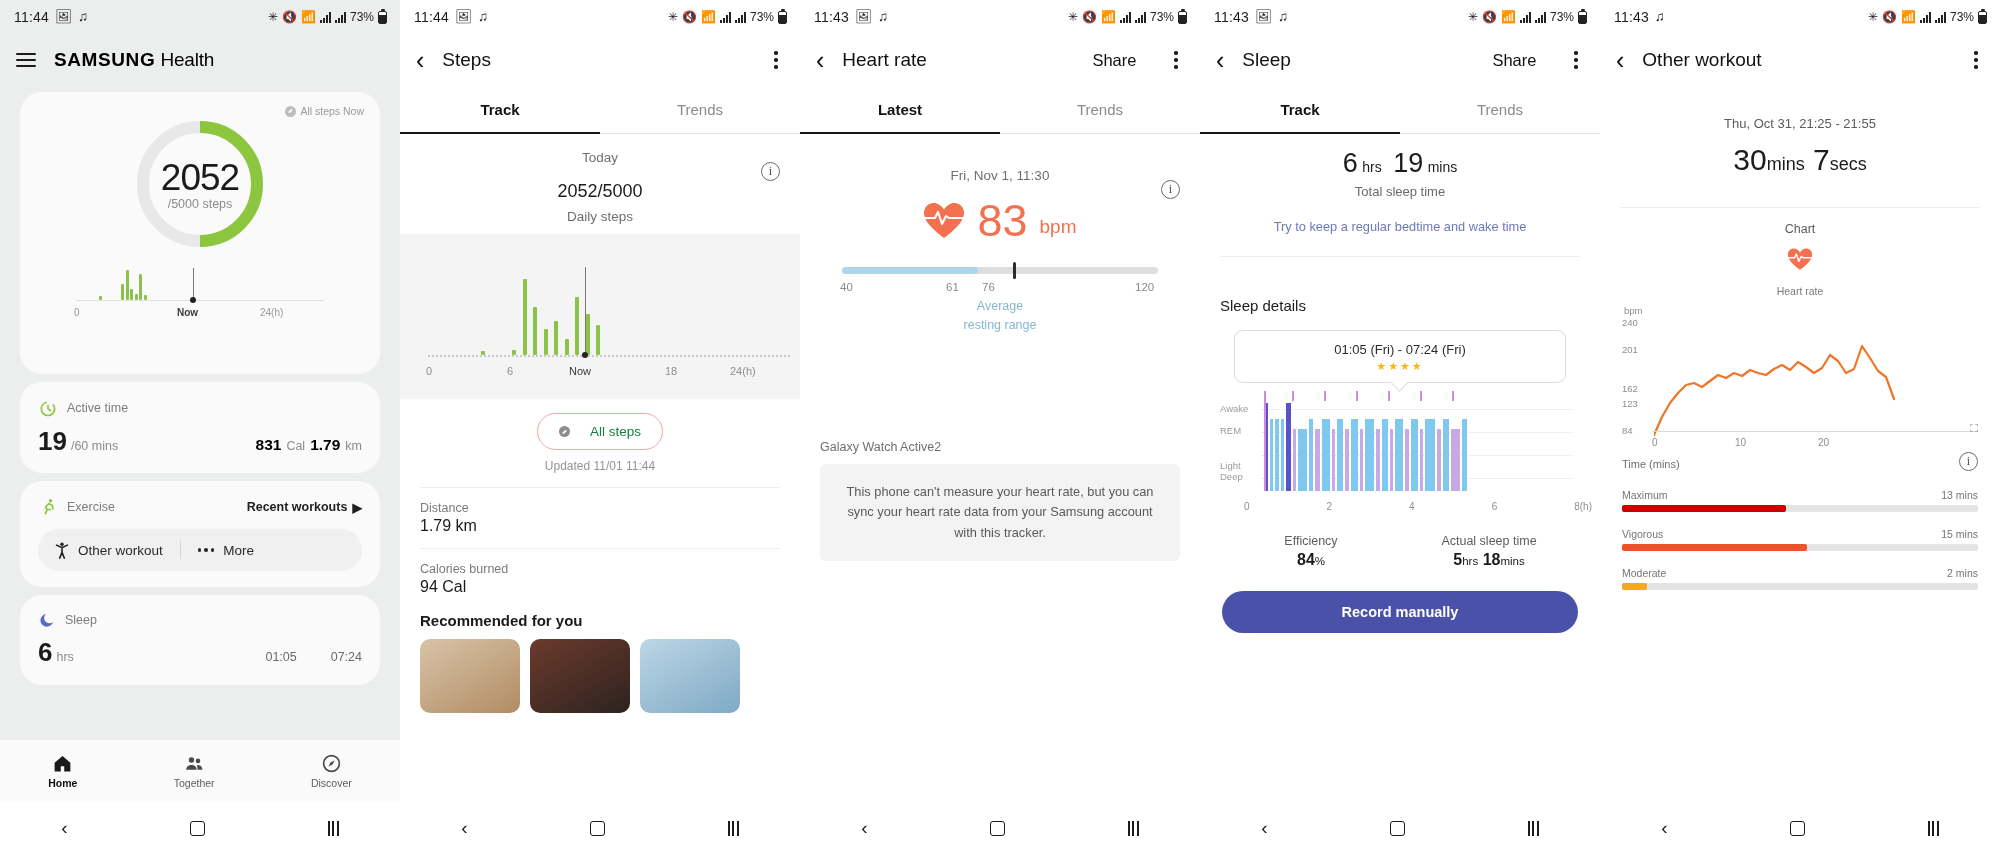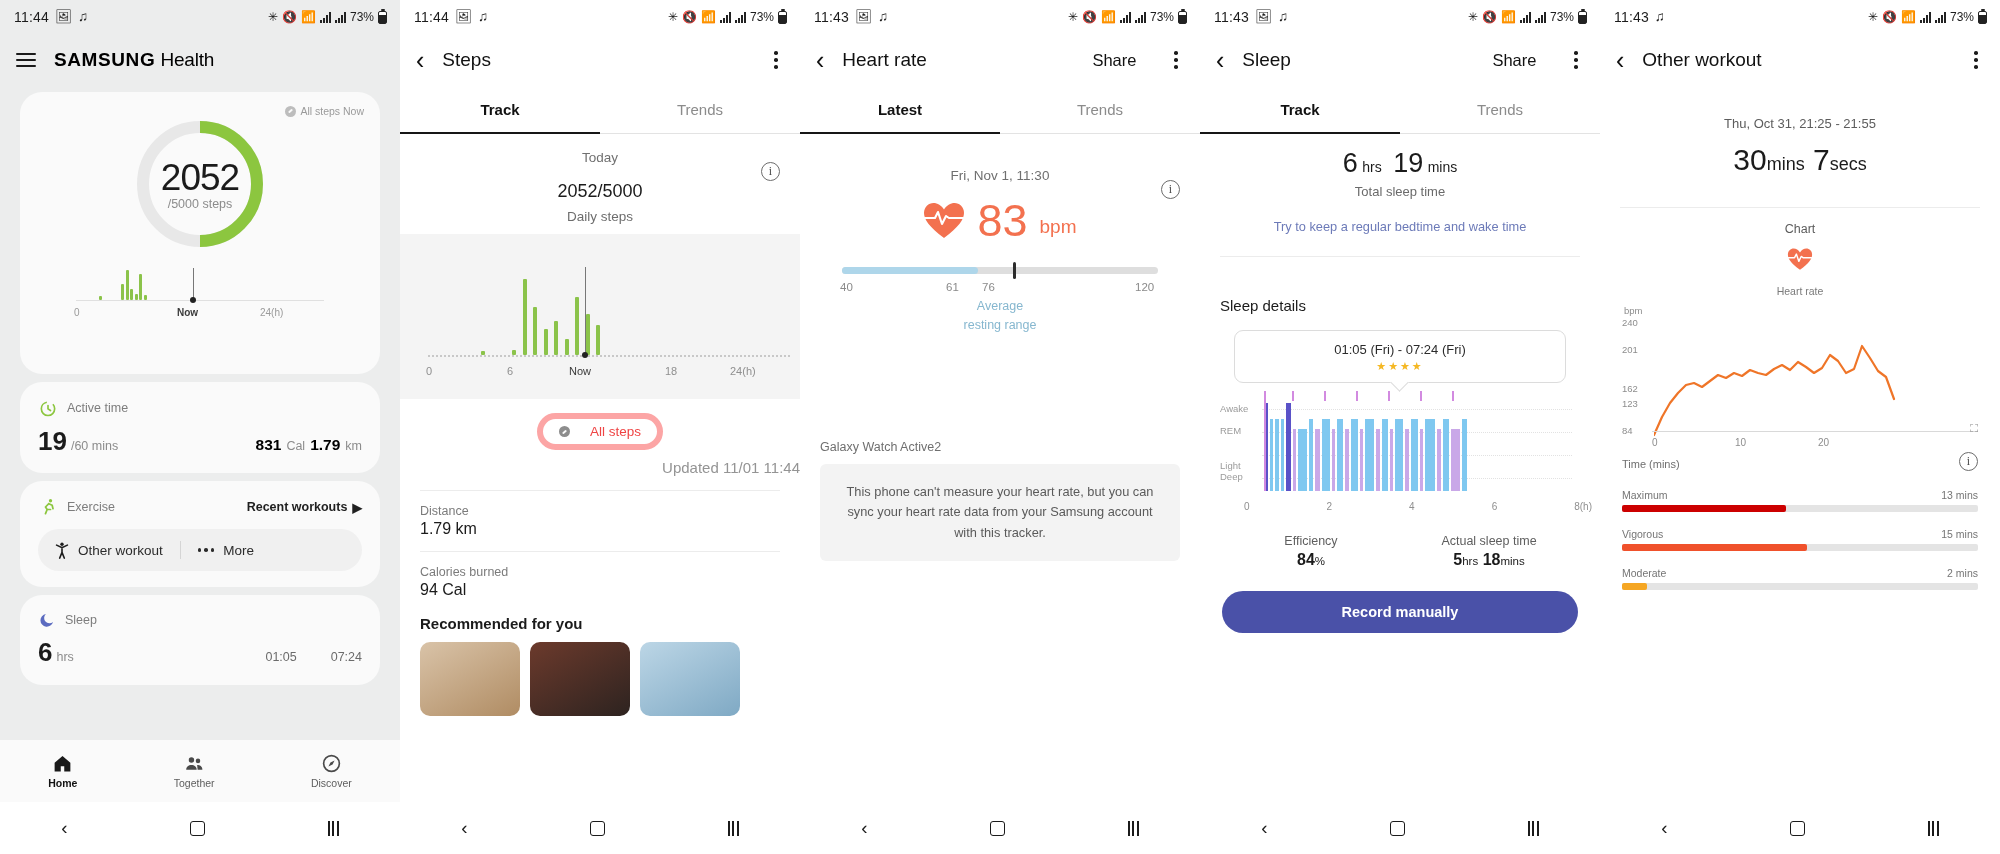--- a/index.html
+++ b/index.html
@@ -83,22 +83,22 @@
 
   
   .p2-today { text-align:center; margin-top:16px; font-size:13.5px; color:#707070;}
   .p2-big { text-align:center; font-size:31px; font-weight:400; color:#1b1b1b; margin-top:4px;}
   .p2-big span { font-size:18px; color:#1b1b1b;}
   .p2-daily { text-align:center; font-size:13.5px; color:#6d6d6d; margin-top:4px;}
   .p2-chart { background:#f4f4f4; margin-top:10px; height:165px; position:relative;}
   .info-i { position:absolute; right:20px; top:10px; width:19px; height:19px; border:1.4px solid #6c6c6c; border-radius:50%; color:#4a4a4a; font-size:12px; display:flex; align-items:center; justify-content:center; font-family:"Liberation Serif",serif;}
   .dotted { position:absolute; left:28px; right:10px; bottom:42px; border-top:2px dotted #c8c8c8;}
   .ax-lbl { position:absolute; bottom:22px; font-size:11px; color:#8f8f8f;}
-  .allbtn { margin:14px auto 0; width:126px; height:37px; border:6px solid #fca5a5; border-radius:20px; display:flex; align-items:center; justify-content:center; gap:20px; font-size:13.5px; color:#ef4444;}
-  .updated { text-align:right; font-size:15px; color:#949494; margin-top:9px;}
+  .allbtn { margin:14px auto 0; width:126px; height:37px; border:1px solid #fca5a5; border-radius:20px; display:flex; align-items:center; justify-content:center; gap:20px; font-size:13.5px; color:#15803d;}
+  .updated { text-align:center; font-size:12px; color:#949494; margin-top:9px;}
   .sep { height:1px; background:#ececec; margin:14px 20px 0;}
   .kv { padding:13px 20px 0; }
   .kv .k { font-size:12.5px; color:#7b7b7b;}
   .kv .v { font-size:16px; color:#1b1b1b; margin-top:2px;}
   .rec-title { padding:16px 20px 0; font-size:15px; font-weight:600; color:#1b1b1b;}
   .rec-row { display:flex; gap:10px; padding:10px 20px 0;}
   .rec-card { width:100px; height:74px; border-radius:10px;}
 
   
   .hr-date { text-align:center; font-size:13.5px; color:#6f6f6f; margin-top:34px;}

